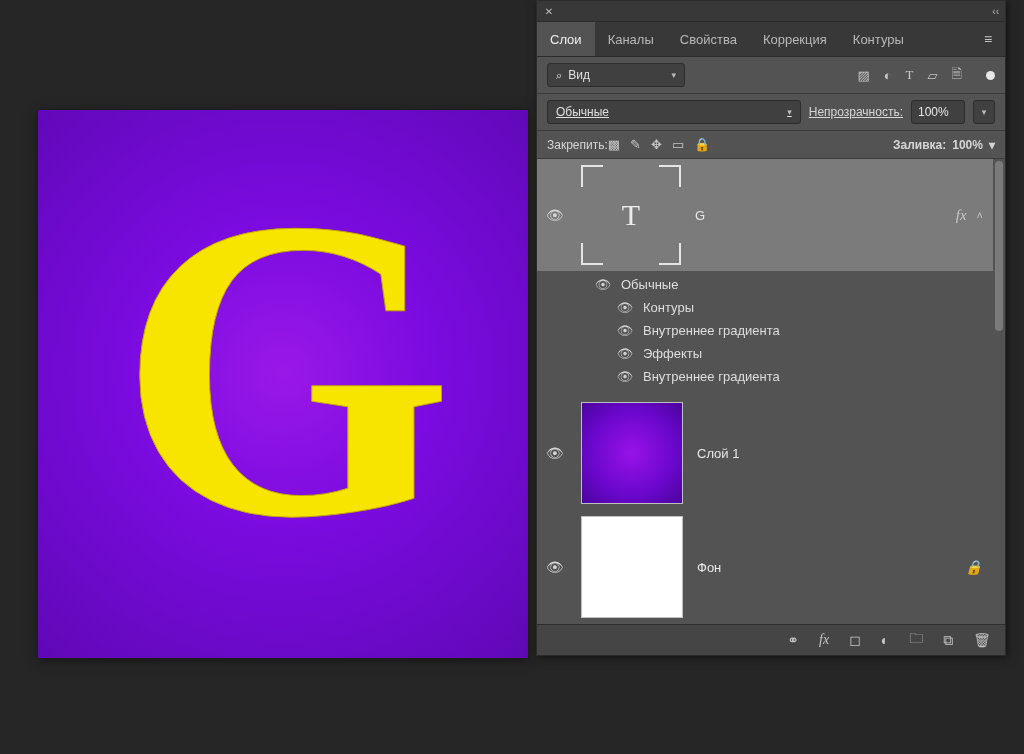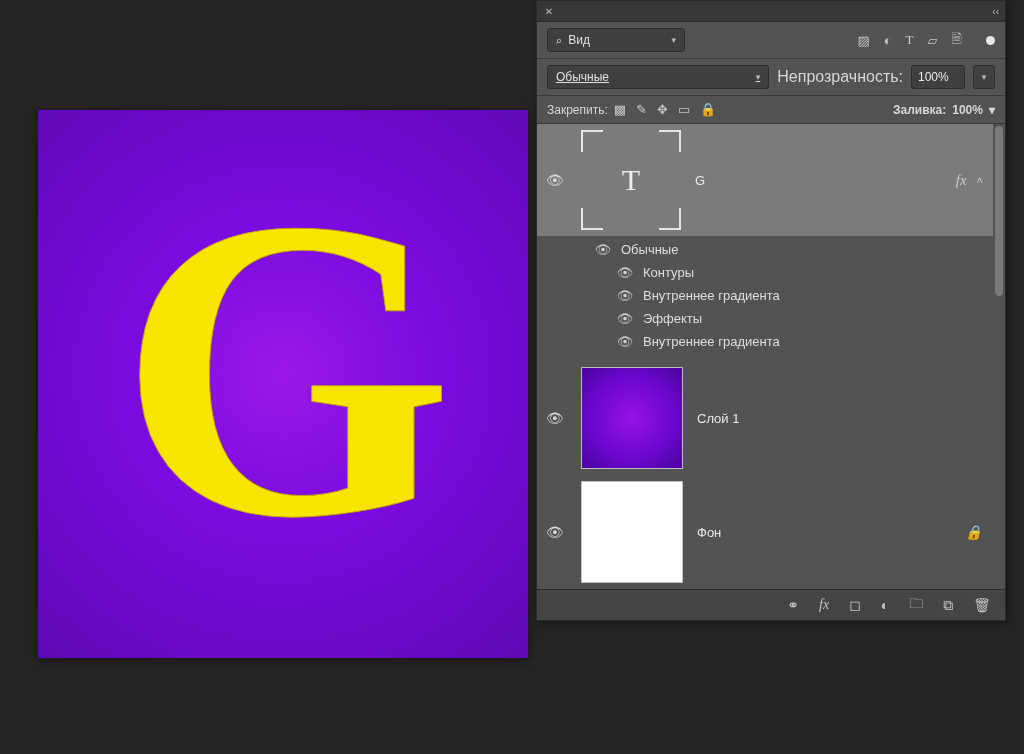--- a/index.html
+++ b/index.html
@@ -125,37 +125,37 @@
   }
   .dot {
     width:9px;height:9px;border-radius:50%;
     background:#e7e7e7;
     margin-left:10px;
   }
 
   
   .blend-row .dropdown { flex:1;text-decoration:underline; }
   .blend-row .label {
-    color:#d6d6d6; font-size:16px;
+    color:#d6d6d6; font-size:12px;text-decoration:underline;
   }
   .blend-row .value {
     background:#404040; border:1px solid #2d2d2d;
     border-radius:3px; height:22px;
     padding:0 6px; display:flex;align-items:center;
     font-size:12px; min-width:40px;
   }
   .blend-row .chev-box {
     background:#404040; border:1px solid #2d2d2d;
     border-radius:3px; height:22px;width:20px;
     display:flex;align-items:center;justify-content:center;
     font-size:9px;color:#bbb;
   }
 
   
-  .lock-row { gap:6px; font-size:12px; color:#d6d6d6;}
+  .lock-row { gap:0; font-size:12px; color:#d6d6d6;}
   .lock-icons { display:flex; gap:10px; color:#c6c6c6; font-size:13px;align-items:center;}
   .lock-row .right { margin-left:auto; display:flex; align-items:center; gap:6px;font-weight:bold;}
 
   
   .layers {
     position: relative;
     background:#535353;
     padding-right:12px;
   }
   .scrollbar {
@@ -248,20 +248,28 @@
     <span class="letter">G</span>
   </div>
 
   <div class="panel">
 
     <div class="panel-top">
       <span class="close">✕</span>
       <span class="collapse">‹‹</span>
     </div>
 
+    <div class="tabs">
+      <div class="tab active">Слои</div>
+      <div class="tab">Каналы</div>
+      <div class="tab">Свойства</div>
+      <div class="tab">Коррекция</div>
+      <div class="tab">Контуры</div>
+      <div class="menu-icon">≡</div>
+    </div>
 
     <div class="row filter-row">
       <div class="dropdown">
         <span style="font-size:11px;">⌕</span>
         <span>Вид</span>
         <span class="chev">▾</span>
       </div>
       <div class="filter-icons">
         <span>▨</span>
         <span>◐</span>

